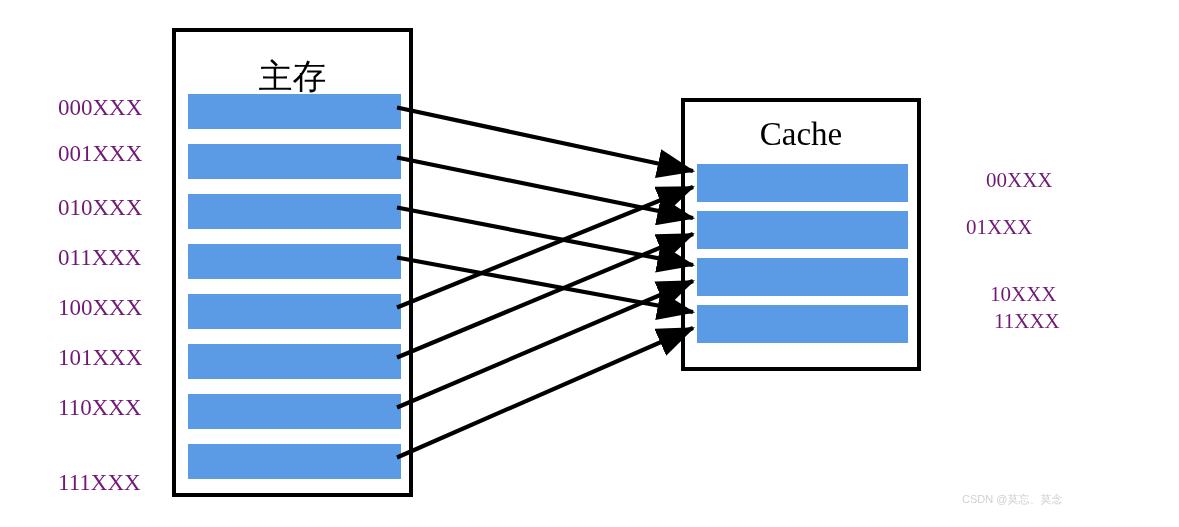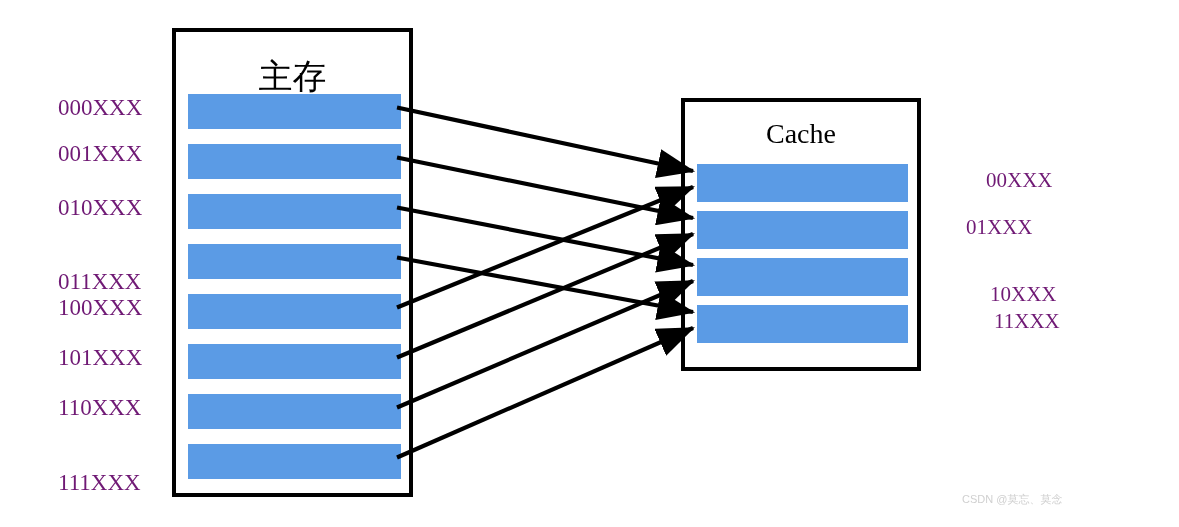--- a/index.html
+++ b/index.html
@@ -46,21 +46,21 @@
     font-family: "Liberation Serif", "DejaVu Serif", serif;
     white-space: nowrap;
   }
   #main-memory-title {
     top: 26px;
     font-size: 34px;
     line-height: 38px;
   }
   #cache-title {
     top: 14px;
-    font-size: 28px;
+    font-size: 33px;
     line-height: 36px;
   }
 
   
   .block {
     position: absolute;
     background: #5B9BE5;
   }
   .mm-block {
     left: 12px;
@@ -126,21 +126,21 @@
         <div class="block mm-block" style="top: 312px; background: rgb(91, 155, 229);"></div>
         <div class="block mm-block" style="top: 362px; background: rgb(91, 155, 229);"></div>
         <div class="block mm-block" style="top: 412px; background: rgb(91, 155, 229);"></div>
       </div>
   </div>
 
   <div id="mm-labels">
       <div class="addr-label" style="left: 58px; top: 94.5px;">000XXX</div>
       <div class="addr-label" style="left: 58px; top: 141px;">001XXX</div>
       <div class="addr-label" style="left: 58px; top: 194.5px;">010XXX</div>
-      <div class="addr-label" style="left: 58px; top: 244.5px; margin-top: 24px;">011XXX</div>
+      <div class="addr-label" style="left: 58px; top: 244.5px;">011XXX</div>
       <div class="addr-label" style="left: 58px; top: 294.5px;">100XXX</div>
       <div class="addr-label" style="left: 58px; top: 344.5px;">101XXX</div>
       <div class="addr-label" style="left: 58px; top: 394.5px;">110XXX</div>
       <div class="addr-label" style="left: 58px; top: 444.5px; margin-top: 25px;">111XXX</div>
     </div>
 
   <div class="unit-box" id="cache-box">
     <div class="unit-title" id="cache-title">Cache</div>
     <div id="cache-blocks">
         <div class="block cache-block" style="top: 62px; background: rgb(91, 155, 229);"></div>

